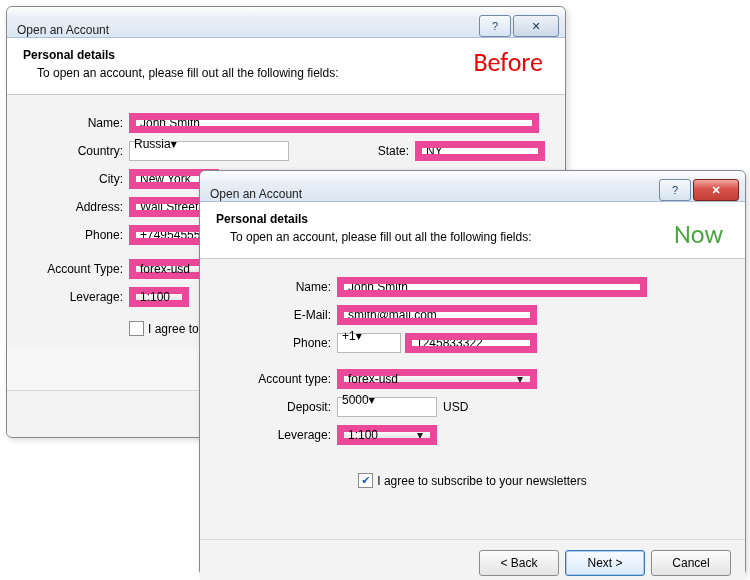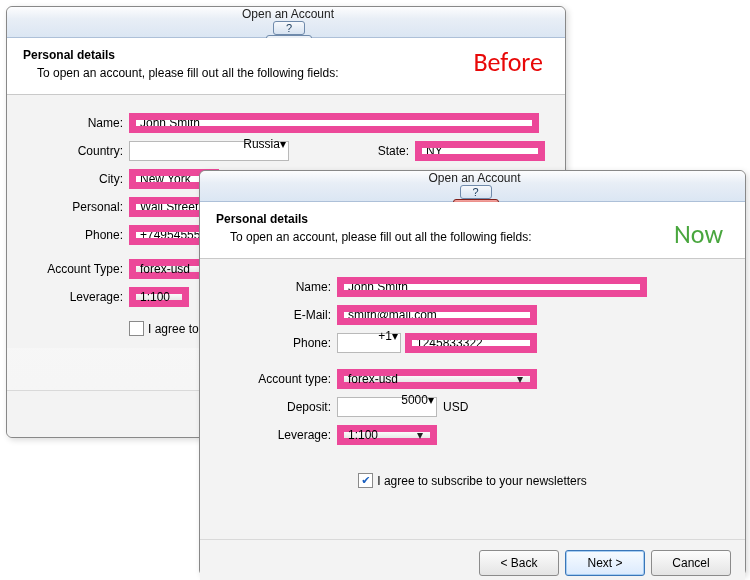--- a/index.html
+++ b/index.html
@@ -20,23 +20,22 @@
     border: 1px solid #888;
     border-radius: 6px;
     box-shadow: 2px 2px 6px rgba(0,0,0,0.15);
   }
   .titlebar {
     height: 30px;
     background: linear-gradient(#fdfdfe, #e8eef6 40%, #dbe6f3);
     border-bottom: 1px solid #adc0d8;
     border-radius: 6px 6px 0 0;
     display: flex;
-    align-items: center;
+    align-items: flex-end;
     padding: 0 6px 0 10px;
-    flex-direction: column;
   }
   .titlebar .title {
     flex: 1;
     color: #222;
   }
   .tbtn {
     width: 30px;
     height: 20px;
     margin-left: 2px;
     border: 1px solid #6f8aab;
@@ -112,21 +111,21 @@
     padding-right: 2px;
   }
   .combo .arrow, .arrow-white {
     width: 16px;
     text-align: center;
     color: #222;
   }
   .combo-white {
     display: inline-flex;
     align-items: center;
-    justify-content: flex-end;
+    justify-content: flex-start;
     border: 1px solid #b9b9b9;
     background: #fff;
     height: 20px;
     padding: 0 2px 14px 4px;
     box-sizing: border-box;
   }
   .cb {
     width: 13px; height: 13px;
     border: 1px solid #8a8a8a;
     background: #fff;
@@ -195,21 +194,21 @@
         <span class="arrow">▾</span>
       </div>
       <div class="lbl" style="width:120px;">State:</div>
       <input type="text" class="field" style="width: 130px;" value="NY">
     </div>
     <div class="row">
       <div class="lbl">City:</div>
       <input type="text" class="field" style="width: 90px;" value="New York">
     </div>
     <div class="row">
-      <div class="lbl">Personal:</div>
+      <div class="lbl">Address:</div>
       <input type="text" class="field" style="width: 90px;" value="Wall Street">
     </div>
     <div class="row">
       <div class="lbl">Phone:</div>
       <input type="text" class="field" style="width: 90px;" value="+749545555">
     </div>
     <div class="row" style="margin-top:14px;">
       <div class="lbl">Account Type:</div>
       <div class="combo" style="width:80px;">
         <span>forex-usd</span>

